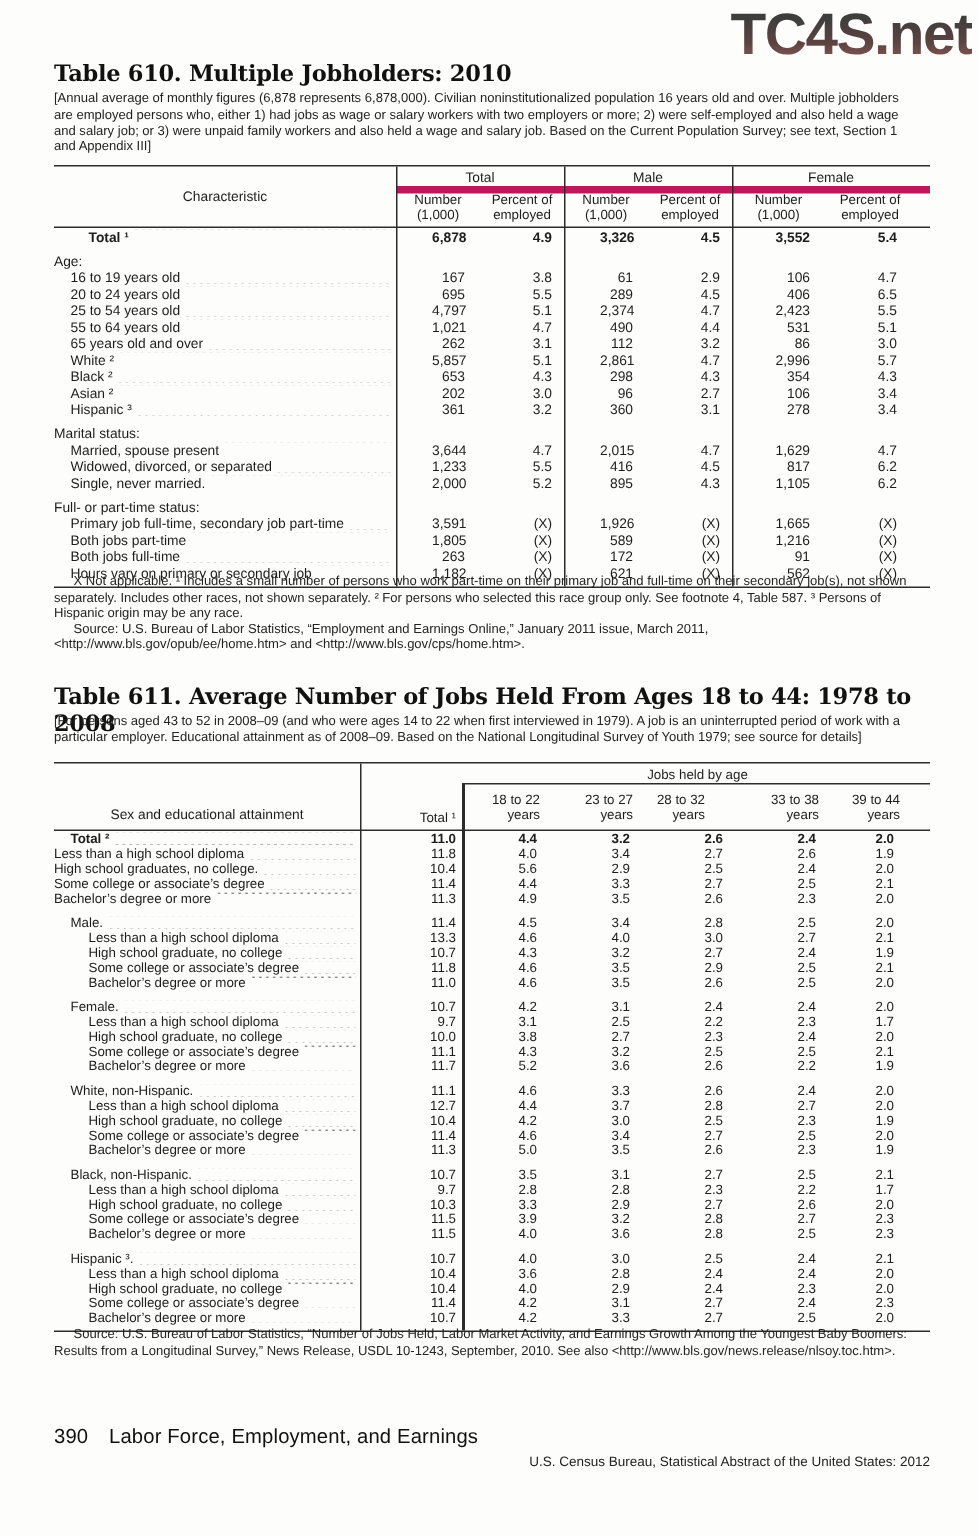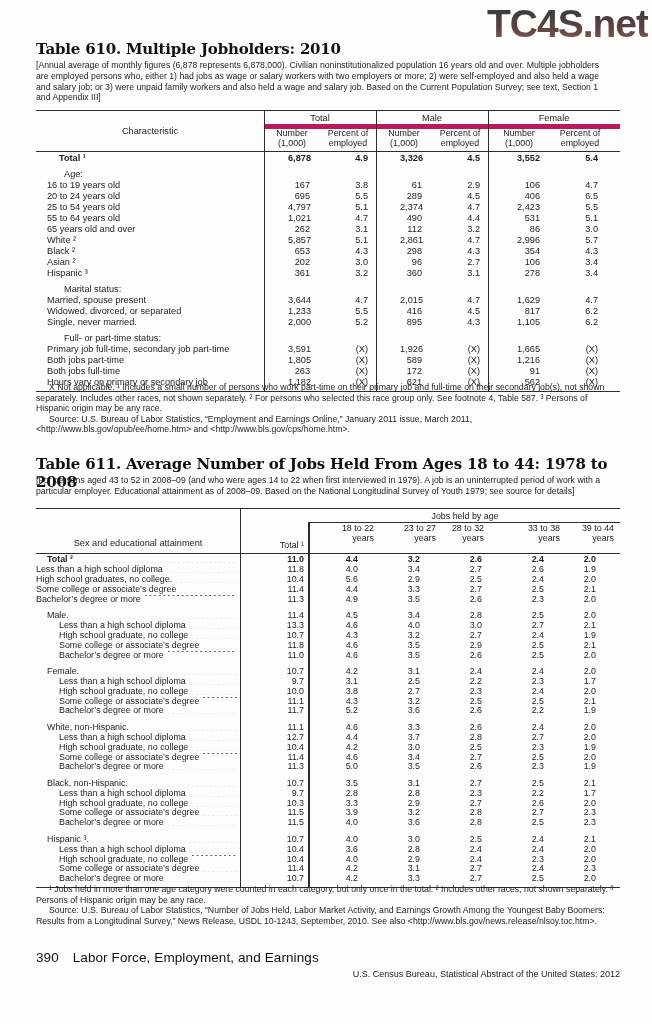--- a/index.html
+++ b/index.html
@@ -21,34 +21,34 @@
   .h-stub{position:absolute;display:flex;align-items:center;justify-content:center;
           font-size:9.2px;color:#1d1d1d;}
   .h-grp{position:absolute;top:0;height:13px;display:flex;align-items:center;
          justify-content:center;font-size:9.2px;border-bottom:5px solid #be185d;}
   .h-sub{position:absolute;top:14px;height:25px;display:flex;flex-direction:column;
          align-items:center;justify-content:flex-end;font-size:8.9px;line-height:10px;
          text-align:center;padding-bottom:2px;box-sizing:border-box;}
   .h-span{position:absolute;top:0;height:13px;display:flex;align-items:center;
           justify-content:center;font-size:8.9px;border-bottom:1px solid #2c2c2c;}
   .h-age{position:absolute;top:14px;height:28px;display:flex;flex-direction:column;
-         align-items:flex-end;justify-content:flex-start;font-size:8.9px;line-height:10px;
-         padding:0 12px 3px 0;box-sizing:border-box;margin-left:14px;}
+         align-items:flex-end;justify-content:flex-end;font-size:8.9px;line-height:10px;
+         padding:0 12px 3px 0;box-sizing:border-box;}
   .h-total{position:absolute;display:flex;align-items:flex-end;justify-content:flex-end;
            font-size:8.9px;padding:0 6px 3px 0;box-sizing:border-box;}
   .tbody{position:relative;padding:1px 0 3px 0;}
   .trow{display:grid;align-items:baseline;white-space:nowrap;}
   #t610 .trow{grid-template-columns:228px 56px 56px 56px 56px 62px 70px;
               height:11px;line-height:11px;font-size:9.2px;}
   #t611 .trow{grid-template-columns:204px 70px 62px 62px 62px 62px 62px;
               height:9.9px;line-height:9.9px;font-size:8.9px;}
   #t610 .tgap{margin-top:5px;}
   #t611 .tgap{margin-top:6.5px;}
   .tbold{font-weight:bold;}
-  .tgroup .tlabel{grid-column:1/-1;margin-left:28px;}
+  .tgroup .tlabel{grid-column:1/-1;}
   .tlabel{display:flex;overflow:hidden;min-width:0;}
   .ltext{flex:0 0 auto;}
   .ind1{padding-left:11px;}
   .ind2{padding-left:23px;}
   .dots{flex:1 1 auto;align-self:stretch;margin:0 3px 0 4px;
         background-image:radial-gradient(circle at 1px 1px,#4d4d4d 0.8px,rgba(0,0,0,0) 1.05px);
         background-size:4.6px 100%;background-repeat:repeat-x;background-position:0 calc(100% - 2px);}
   .tbold .dots{background-image:radial-gradient(circle at 1px 1px,#222 0.95px,rgba(0,0,0,0) 1.15px);}
   .tval{text-align:right;min-width:0;}
   .c-num{padding-right:10px;padding-left:24px;} .c-pct{padding-right:8px;} .c-pctf{padding-right:22px;}
@@ -741,21 +741,20 @@
           <div class="tval c-age">2.7</div>
           <div class="tval c-age">2.5</div>
           <div class="tval c-agel">2.0</div>
         </div>
       </div>
     <div class="vline" style="left:204px;"></div>
     <div class="vline" style="left:272px;top:13px;width:2px;"></div>
   </div>
 
   <div class="fnblock" style="top:884px;">
-    <p>¹ Jobs held in more than one age category were counted in each category, but only once in the total. ² Includes other races, not shown separately. ³ Persons of Hispanic origin may be any race.</p>
     <p>Source: U.S. Bureau of Labor Statistics, “Number of Jobs Held, Labor Market Activity, and  Earnings Growth Among the Youngest Baby Boomers: Results from a  Longitudinal Survey,” News Release, USDL 10-1243, September, 2010. See also &lt;http://www.bls.gov/news.release/nlsoy.toc.htm&gt;.</p>
   </div>
 
   <div class="pg-footer">
     <span class="num">390</span>
     <span>Labor Force, Employment, and Earnings</span>
   </div>
   <div class="census-line">U.S. Census Bureau, Statistical Abstract of the United States: 2012</div>
 
 

